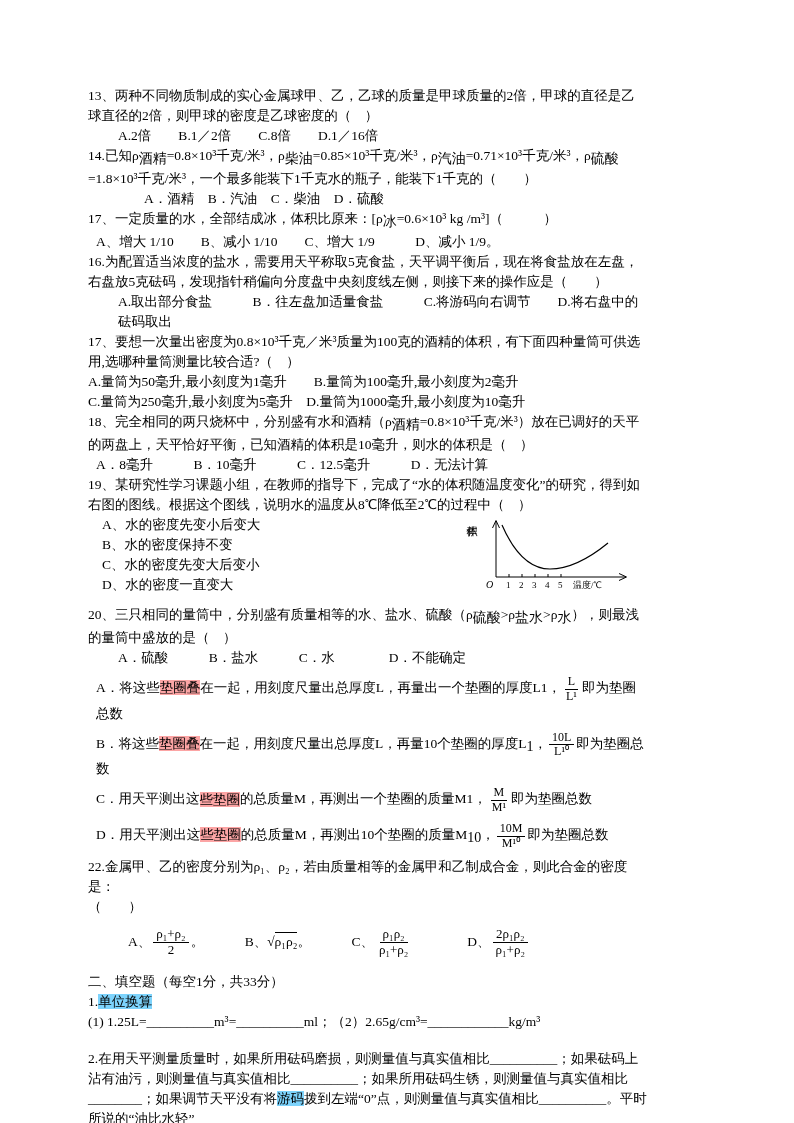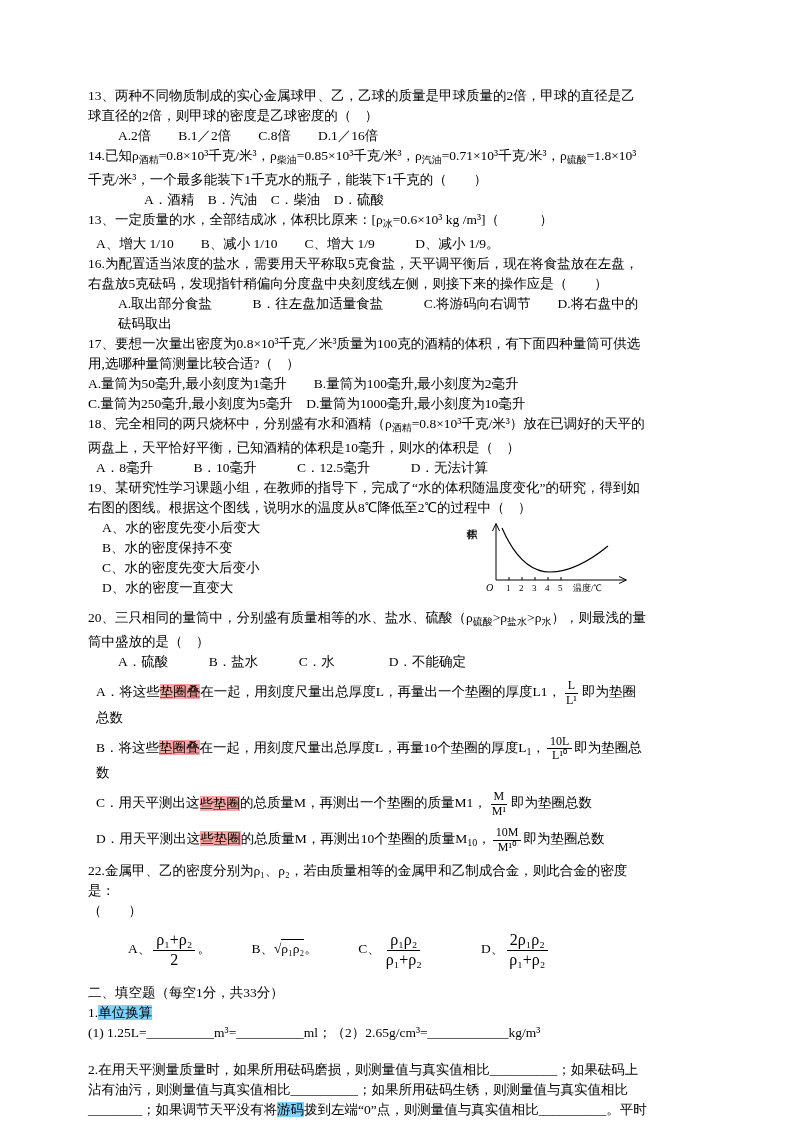--- a/index.html
+++ b/index.html
@@ -2,52 +2,52 @@
 <html><head>
 <meta charset="utf-8">
 <style>
   html,body{margin:0;padding:0;background:#ffffff;}
   body{width:794px;height:1123px;font-family:"Liberation Serif",serif;color:#000;}
   .page{width:730px;height:1123px;box-sizing:border-box;padding:86px 82px 20px 88px;
         font-size:13.5px;line-height:20px;background:#fff;}
   .ln{margin:0;white-space:pre-wrap;overflow-wrap:anywhere;}
   .i8{padding-left:8px;}  .i14{padding-left:14px;}
   .i30{padding-left:30px;} .i40{padding-left:40px;} .i56{padding-left:56px;}
-  .sub{font-size:10px;vertical-align:-3px;}
+  .sub{font-size:14px;vertical-align:-3px;}
   .hl{background:#fca5a5;}
   .hlg{background:#7dd3fc;}
   .root{border-top:1px solid #000;padding-top:1px;}
   .frac{display:inline-flex;flex-direction:column;align-items:center;vertical-align:middle;
         line-height:1.15;font-size:12px;margin:0 2px;}
   .frac .fnum{border-bottom:1px solid #000;padding:0 3px;}
   .frac .fden{padding:0 3px;}
   .opt21{margin:7px 0;}
   .q22opts{margin-top:10px;margin-bottom:4px;}
-  .q22opts .frac{font-size:16px;}
+  .q22opts .frac{font-size:13px;}
   .sec-title{margin-top:14px;}
   .mt6{margin-top:6px;}
   .mt8{margin-top:17px;}
   .graph-wrap{float:right;position:relative;width:168px;padding-left:16px;margin:2px 0 4px 6px;}
   .graph-ylabel{position:absolute;left:2px;top:0;writing-mode:vertical-rl;text-orientation:upright;
                 font-size:11px;line-height:1;letter-spacing:1px;}
   .clear{clear:both;}
   svg text{font-family:"Liberation Serif",serif;}
 </style>
 </head>
 <body>
 
 <div class="page">
 
   <p class="ln">13、两种不同物质制成的实心金属球甲、乙，乙球的质量是甲球质量的2倍，甲球的直径是乙球直径的2倍，则甲球的密度是乙球密度的（　）</p>
   <p class="ln i30">A.2倍　　B.1／2倍　　C.8倍　　D.1／16倍</p>
 
   <p class="ln"><span>14.已知ρ</span><span class="sub">酒精</span><span>=0.8×10³千克/米³，ρ</span><span class="sub">柴油</span><span>=0.85×10³千克/米³，ρ</span><span class="sub">汽油</span><span>=0.71×10³千克/米³，ρ</span><span class="sub">硫酸</span><span>=1.8×10³千克/米³，一个最多能装下1千克水的瓶子，能装下1千克的（　　）</span></p>
   <p class="ln i56">A．酒精　B．汽油　C．柴油　D．硫酸</p>
 
-  <p class="ln"><span>13、一定质量的水，全部结成冰，体积比原来：[ρ</span><span class="sub">冰</span><span>=0.6×10³ kg /m³]（　　　）</span></p>
+  <p class="ln"><span>17、一定质量的水，全部结成冰，体积比原来：[ρ</span><span class="sub">冰</span><span>=0.6×10³ kg /m³]（　　　）</span></p>
   <p class="ln i8">A、增大 1/10　　B、减小 1/10　　C、增大 1/9　　　D、减小 1/9。</p>
 
   <p class="ln">16.为配置适当浓度的盐水，需要用天平称取5克食盐，天平调平衡后，现在将食盐放在左盘，右盘放5克砝码，发现指针稍偏向分度盘中央刻度线左侧，则接下来的操作应是（　　）</p>
   <p class="ln i30">A.取出部分食盐　　　B．往左盘加适量食盐　　　C.将游码向右调节　　D.将右盘中的砝码取出</p>
 
   <p class="ln">17、要想一次量出密度为0.8×10³千克／米³质量为100克的酒精的体积，有下面四种量筒可供选用,选哪种量筒测量比较合适?（　）</p>
   <p class="ln">A.量筒为50毫升,最小刻度为1毫升　　B.量筒为100毫升,最小刻度为2毫升</p>
   <p class="ln">C.量筒为250毫升,最小刻度为5毫升　D.量筒为1000毫升,最小刻度为10毫升</p>
 
   <p class="ln"><span>18、完全相同的两只烧杯中，分别盛有水和酒精（ρ</span><span class="sub">酒精</span><span>=0.8×10³千克/米³）放在已调好的天平的两盘上，天平恰好平衡，已知酒精的体积是10毫升，则水的体积是（　）</span></p>

